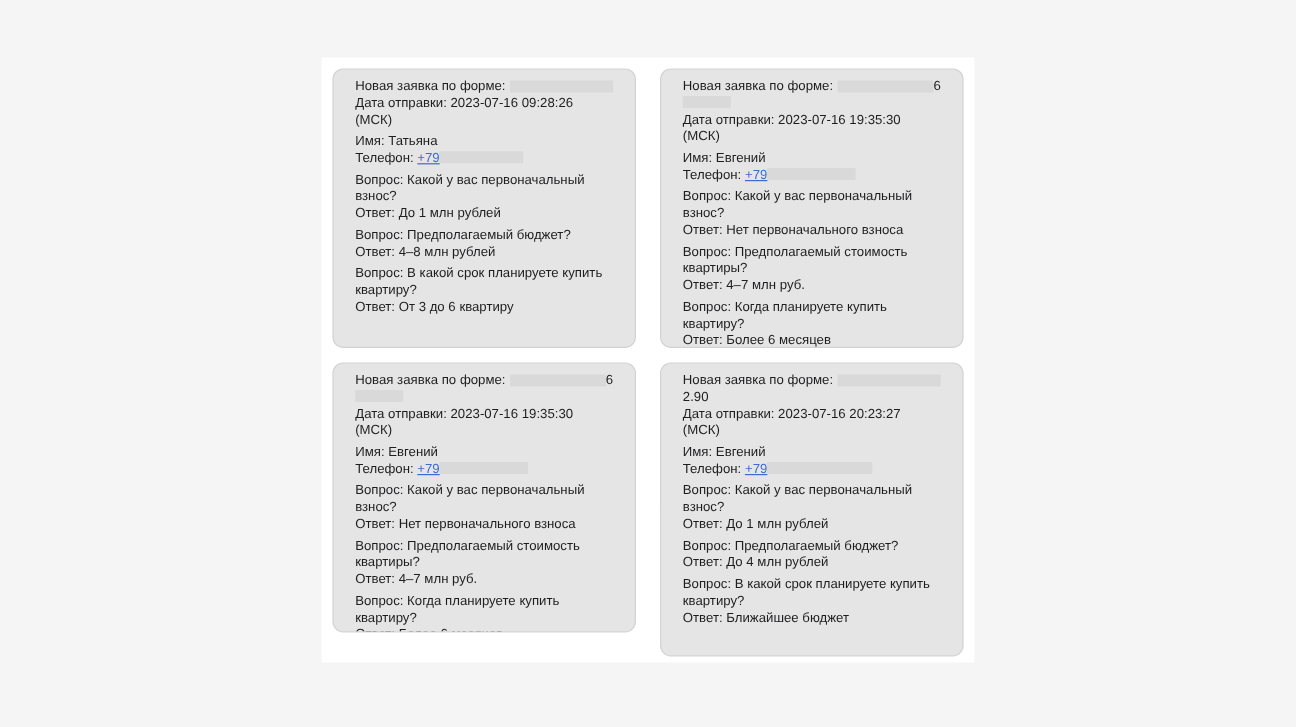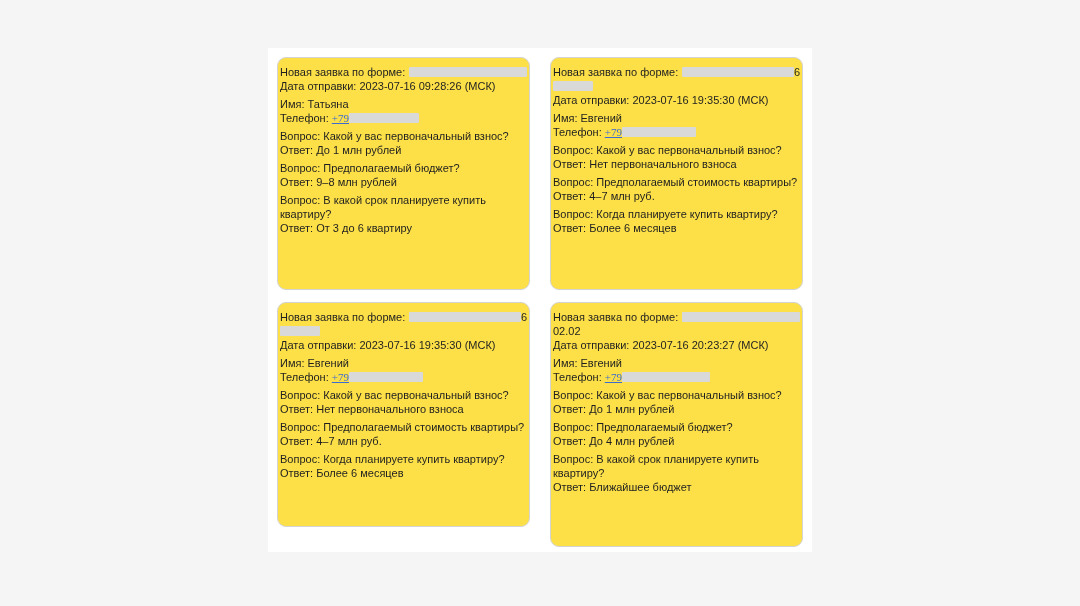--- a/index.html
+++ b/index.html
@@ -12,45 +12,45 @@
   }
   .panel {
     position: absolute;
     left: 268px; top: 48px;
     width: 544px; height: 504px;
     background: #ffffff;
   }
   .card {
     position: absolute;
     box-sizing: border-box;
-    background: #fde047;
+    background: #e5e5e5;
     border: 1px solid #d3d3d6;
     border-radius: 9px;
-    padding: 7px 2px;
+    padding: 7px 18px;
     font-size: 11px;
     line-height: 14px;
     color: #1e1e20;
     overflow: hidden;
   }
   #card-1 { left: 9px;   top: 9px;   width: 253px; height: 233px; }
   #card-2 { left: 282px; top: 9px;   width: 253px; height: 233px; }
   #card-3 { left: 9px;   top: 254px; width: 253px; height: 225px; }
   #card-4 { left: 282px; top: 254px; width: 253px; height: 245px; }
 
   .group + .group { margin-top: 4px; }
   .line { min-height: 14px; }
   .tline { display: flex; align-items: center; }
   .tline .tlabel { flex: 0 0 auto; white-space: pre; }
   .tline .tsuffix { flex: 0 0 auto; }
 
   .redact { background: #d9d9d9; border-radius: 1px; }
   .redact.fill { flex: 1 1 auto; height: 10px; margin-left: 4px; }
   .redact.inline { display: inline-block; height: 10px; vertical-align: -1px; }
 
-  a.phone { color: #3c6bd2; text-decoration: underline; cursor: pointer; font-family: Liberation Serif, serif; }
+  a.phone { color: #3c6bd2; text-decoration: underline; cursor: pointer; }
   .dlink { text-decoration-color: #8e8e93; cursor: pointer; }
 </style>
 </head>
 <body>
 
 <div class="panel">
 
   <div class="card" id="card-1">
     <div class="group">
       <div class="line tline">
@@ -65,21 +65,21 @@
         <span>Телефон:</span>
         <a class="phone">+79</a><span class="redact inline" style="width:70px"></span>
       </div>
     </div>
     <div class="group">
       <div class="line">Вопрос: Какой у вас первоначальный взнос?</div>
       <div class="line">Ответ: До 1 млн рублей</div>
     </div>
     <div class="group">
       <div class="line">Вопрос: Предполагаемый бюджет?</div>
-      <div class="line">Ответ: 9–8 млн рублей</div>
+      <div class="line">Ответ: 4–8 млн рублей</div>
     </div>
     <div class="group">
       <div class="line">Вопрос: В какой срок планируете купить квартиру?</div>
       <div class="line"><span>Ответ: </span><span class="dlink">От 3 до 6</span><span> квартиру</span></div>
     </div>
   </div>
 
   <div class="card" id="card-2">
     <div class="group">
       <div class="line tline">
@@ -141,21 +141,21 @@
       <div class="line">Ответ: Более 6 месяцев</div>
     </div>
   </div>
 
   <div class="card" id="card-4">
     <div class="group">
       <div class="line tline">
         <span class="tlabel">Новая заявка по форме:</span>
         <span class="redact fill"></span>
       </div>
-      <div class="line">02.02</div>
+      <div class="line">2.90</div>
       <div class="line">Дата отправки: 2023-07-16 20:23:27 (МСК)</div>
     </div>
     <div class="group">
       <div class="line">Имя: Евгений</div>
       <div class="line">
         <span>Телефон:</span>
         <a class="phone">+79</a><span class="redact inline" style="width:88px"></span>
       </div>
     </div>
     <div class="group">

